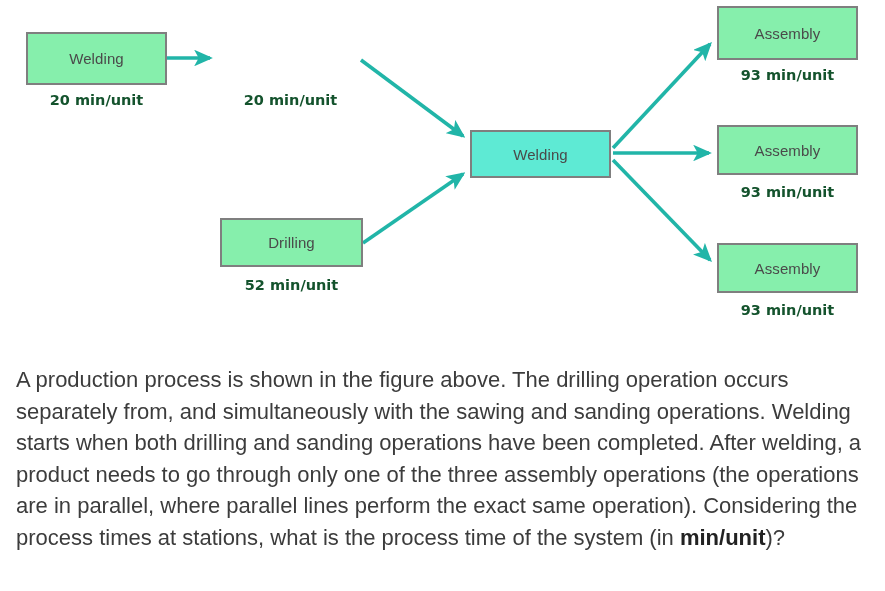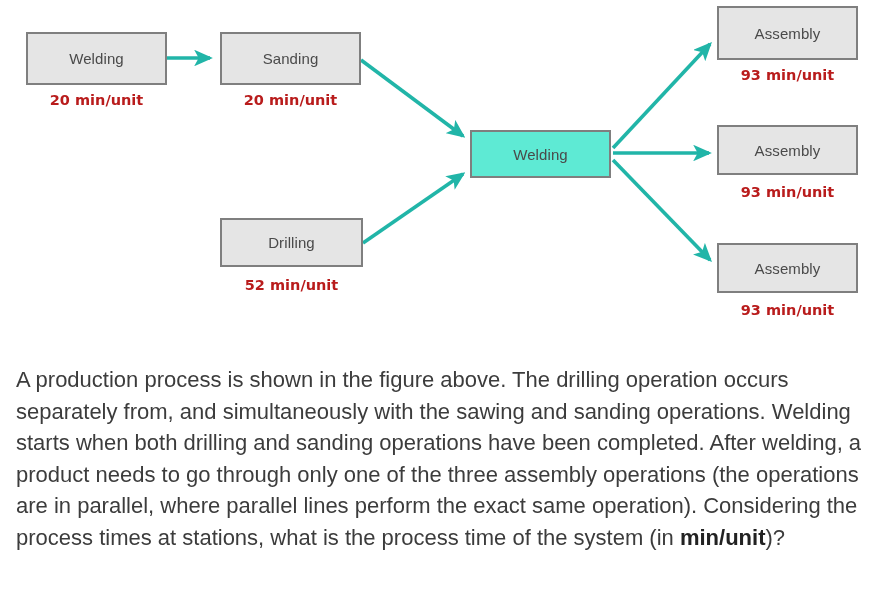--- a/index.html
+++ b/index.html
@@ -33,37 +33,37 @@
 
   .proc-node {
     position: absolute;
     box-sizing: border-box;
     border: 2px solid #7f7f7f;
     display: flex;
     align-items: center;
     justify-content: center;
     z-index: 2;
   }
-  .proc-node.orange { background: #e5e5e5; }
+  .proc-node.orange { background: #86efac; }
   .proc-node.blue   { background: #5eead4; }
 
   .proc-label {
     font-family: "Liberation Sans", sans-serif;
     font-size: 15px;
     color: #4a4a4a;
     letter-spacing: 0.1px;
     white-space: nowrap;
   }
 
   .time-label {
     position: absolute;
     font-family: "DejaVu Sans", sans-serif;
     font-size: 14.5px;
     font-weight: bold;
-    color: #b91c1c;
+    color: #14532d;
     text-align: center;
     white-space: nowrap;
     z-index: 2;
   }
 
   
   #question-block {
     position: absolute;
     left: 8px;
     top: 356px;
@@ -98,23 +98,20 @@
       <line x1="613" y1="153" x2="709" y2="153"></line>
       <line x1="613" y1="160" x2="710" y2="260"></line>
     </g>
   </svg>
 
   <div class="proc-node orange" style="left:26px; top:32px; width:141px; height:53px;">
     <span class="proc-label">Welding</span>
   </div>
   <div class="time-label" style="left:26px; top:92px; width:141px;">20 min/unit</div>
 
-  <div class="proc-node orange" style="left:220px; top:32px; width:141px; height:53px;">
-    <span class="proc-label">Sanding</span>
-  </div>
   <div class="time-label" style="left:220px; top:92px; width:141px;">20 min/unit</div>
 
   <div class="proc-node orange" style="left:220px; top:218px; width:143px; height:49px;">
     <span class="proc-label">Drilling</span>
   </div>
   <div class="time-label" style="left:220px; top:277px; width:143px;">52 min/unit</div>
 
   <div class="proc-node blue" style="left:470px; top:130px; width:141px; height:48px;">
     <span class="proc-label">Welding</span>
   </div>

